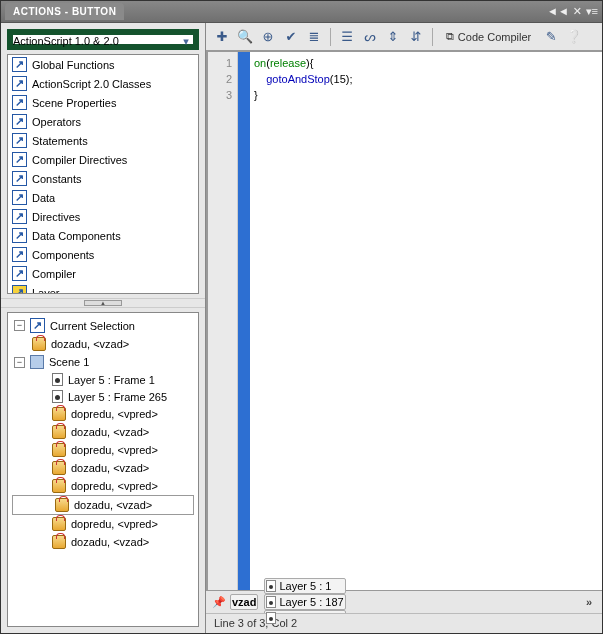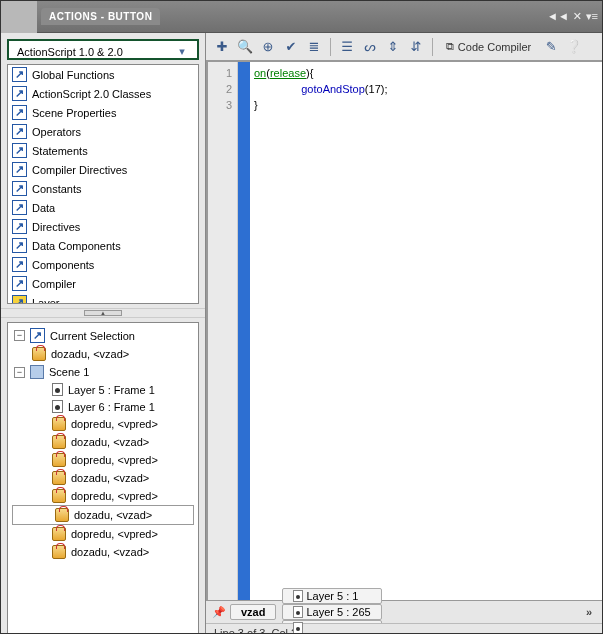--- a/index.html
+++ b/index.html
@@ -1,23 +1,23 @@
 <!DOCTYPE html>
 <html><head>
 <meta charset="utf-8">
 <style>
 * { box-sizing: border-box; margin: 0; padding: 0; font-family: Tahoma, Arial, sans-serif; font-size: 11px; }
 body { background: #b8b8b8; width: 603px; height: 634px; overflow: hidden; border: 1px solid #333; }
-.titlebar { background: linear-gradient(#888,#6f6f6f); color: #fff; height: 32px; display: flex; align-items: center; padding: 0 4px; border-bottom: 1px solid #555; margin-left: 36px; }
+.titlebar { background: linear-gradient(#888,#6f6f6f); color: #fff; height: 22px; display: flex; align-items: center; padding: 0 4px; border-bottom: 1px solid #555; }
 .titlebar .tab { background: #8a8a8a; padding: 3px 8px; border-top-left-radius: 4px; border-top-right-radius: 4px; font-weight: bold; font-size: 10px; letter-spacing: 0.5px; }
 .titlebar .right-controls { margin-left: auto; display: flex; gap: 4px; color: #eee; font-size: 9px; }
 .main { display: flex; height: calc(100% - 22px); }
 .left { width: 205px; background: #e7e7e7; border-right: 1px solid #888; display: flex; flex-direction: column; }
 .dropdown-row { padding: 6px 6px 4px 6px; }
-.dropdown { width: 100%; height: 21px; border: 2px solid #14532d; background: #fff; padding: 0 8px; display: flex; align-items: flex-end; justify-content: space-between; }
+.dropdown { width: 100%; height: 21px; border: 6px solid #14532d; background: #fff; padding: 0 0; display: flex; align-items: flex-start; justify-content: space-between; }
 .dropdown .arrow { width: 14px; text-align: center; color: #4a6a9a; }
 .toolbox { margin: 0 6px 4px 6px; background: #fff; border: 1px solid #888; flex: 0 0 auto; height: 240px; overflow: auto; }
 .toolbox .item, .tree .node { display: flex; align-items: center; gap: 5px; padding: 2px 4px; cursor: default; }
 .icon-blue { width: 15px; height: 15px; border: 1px solid #2457a5; background: #fff; display: inline-flex; align-items: center; justify-content: center; color: #2457a5; font-size: 11px; font-weight: bold; }
 .icon-yellow { width: 15px; height: 15px; border: 1px solid #2457a5; background: #f6d23b; display: inline-flex; align-items: center; justify-content: center; color: #2457a5; font-size: 11px; font-weight: bold; }
 .split-bar { height: 10px; background: #e7e7e7; display: flex; align-items: center; justify-content: center; border-top: 1px solid #ccc; border-bottom: 1px solid #ccc; }
 .split-bar .grip { width: 38px; height: 6px; border: 1px solid #999; background: #ddd; display: flex; align-items: center; justify-content: center; font-size: 6px; color: #555; }
 .tree-wrap { margin: 4px 6px 6px 6px; background: #fff; border: 1px solid #888; flex: 1; overflow: auto; }
 .tree { padding: 3px 2px; }
 .tree .node { padding-left: 4px; }
@@ -33,25 +33,25 @@
 .right { flex: 1; background: #e7e7e7; display: flex; flex-direction: column; }
 .toolbar { height: 28px; border-bottom: 1px solid #999; display: flex; align-items: center; padding: 0 6px; gap: 3px; }
 .tbtn { width: 20px; height: 20px; display: inline-flex; align-items: center; justify-content: center; color: #3a5a8a; cursor: pointer; border-radius: 2px; font-size: 13px; }
 .vdiv { width: 1px; height: 18px; background: #aaa; margin: 0 3px; }
 .snippets { display: flex; align-items: center; gap: 4px; padding: 0 6px; border: 1px solid transparent; border-radius: 2px; cursor: pointer; color: #333; }
 .editor { flex: 1; display: flex; background: #fff; border-top: 1px solid #999; border-left: 2px solid #999; overflow: hidden; }
 .gutter { background: #eaeaea; width: 30px; border-right: 1px solid #ccc; text-align: right; color: #888; font-family: Consolas, monospace; font-size: 12px; padding: 3px 5px 0 0; }
 .gutter div { height: 16px; line-height: 16px; }
 .selbar { width: 12px; background: #2d6fd2; }
 .code { flex: 1; font-family: Consolas, monospace; font-size: 12px; padding: 3px 0 0 4px; line-height: 16px; white-space: pre; color: #000; overflow: auto; }
-.kw-green { color: #008000; text-decoration: underline; }
-.kw-blue { color: #0000b8; margin-left: 35px; }
+.kw-green { color: #008000; }
+.kw-blue { color: #0000b8; }
 .bottombar { height: 23px; border-top: 1px solid #999; display: flex; align-items: center; padding: 0 6px; gap: 6px; background: #e7e7e7; }
 .pin { width: 12px; height: 12px; color: #a06a00; }
-.chip { display: flex; gap: 3px; border: 1px solid #aaa; background: #f3f3f3; padding: 1px 10px; border-radius: 2px; font-size: 10px; }
+.chip { display: flex; gap: 3px; border: 1px solid #aaa; background: #f3f3f3; padding: 1px 1px; border-radius: 2px; font-size: 10px; }
 .chip .fi { width: 10px; height: 12px; background: #fff; border: 1px solid #888; position: relative; }
 .chip .fi::after { content:''; position:absolute; left:2px; top:4px; width:4px; height:4px; background:#333; border-radius:50%; }
 .chev { margin-left: auto; font-weight: bold; color: #444; padding: 0 4px; cursor: pointer; }
 .status { height: 20px; border-top: 1px solid #bbb; padding: 3px 8px; color: #333; background: #e7e7e7; }
 .sel-icon { width:15px; height:15px; border:1px solid #2457a5; background:#fff; display:inline-flex; align-items:center; justify-content:center; color:#2457a5; font-size:11px; font-weight:bold; }
 </style>
 </head>
 <body>
 
 <div class="titlebar">
@@ -143,21 +143,21 @@
             <span class="box-icon">−</span>
             <span class="scene-icon"></span>
             <span>Scene 1</span>
           </div>
           <div class="node indent2">
             <span class="frame-icon"></span>
             <span>Layer 5 : Frame 1</span>
           </div>
           <div class="node indent2">
             <span class="frame-icon"></span>
-            <span>Layer 6 : Frame 1</span>
+            <span>Layer 5 : Frame 265</span>
           </div>
           <div class="node indent2">
             <span class="btn-icon"></span>
             <span>dopredu, &lt;vpred&gt;</span>
           </div>
           <div class="node indent2">
             <span class="btn-icon"></span>
             <span>dozadu, &lt;vzad&gt;</span>
           </div>
           <div class="node indent2">
@@ -209,36 +209,36 @@
       <span class="tbtn">❔</span>
     </div>
 
     <div class="editor">
       <div class="gutter" id="gutter">
           <div>1</div>
           <div>2</div>
           <div>3</div>
         </div>
       <div class="selbar"></div>
-      <div class="code" id="code"><div><span class="kw-green">on</span><span>(</span><span class="kw-green">release</span><span>){</span></div><div><span>    </span><span class="kw-blue">gotoAndStop</span><span>(17);</span></div><div><span>}</span></div></div>
+      <div class="code" id="code"><div><span class="kw-green">on</span><span>(</span><span class="kw-green">release</span><span>){</span></div><div><span>    </span><span class="kw-blue">gotoAndStop</span><span>(15);</span></div><div><span>}</span></div></div>
     </div>
 
     <div class="bottombar">
       <span class="pin">📌</span>
       <span class="chip">
           <b>vzad</b>
         </span>
       <span id="chips">
           <span class="chip">
             <span class="fi"></span>
             <span>Layer 5 : 1</span>
           </span>
           <span class="chip">
             <span class="fi"></span>
-            <span>Layer 5 : 265</span>
+            <span>Layer 5 : 187</span>
           </span>
           <span class="chip">
             <span class="fi"></span>
             <span>Layer 6 : 1</span>
           </span>
         </span>
       <span class="chev">»</span>
     </div>
     <div class="status">Line 3 of 3, Col 2</div>
   </div>

